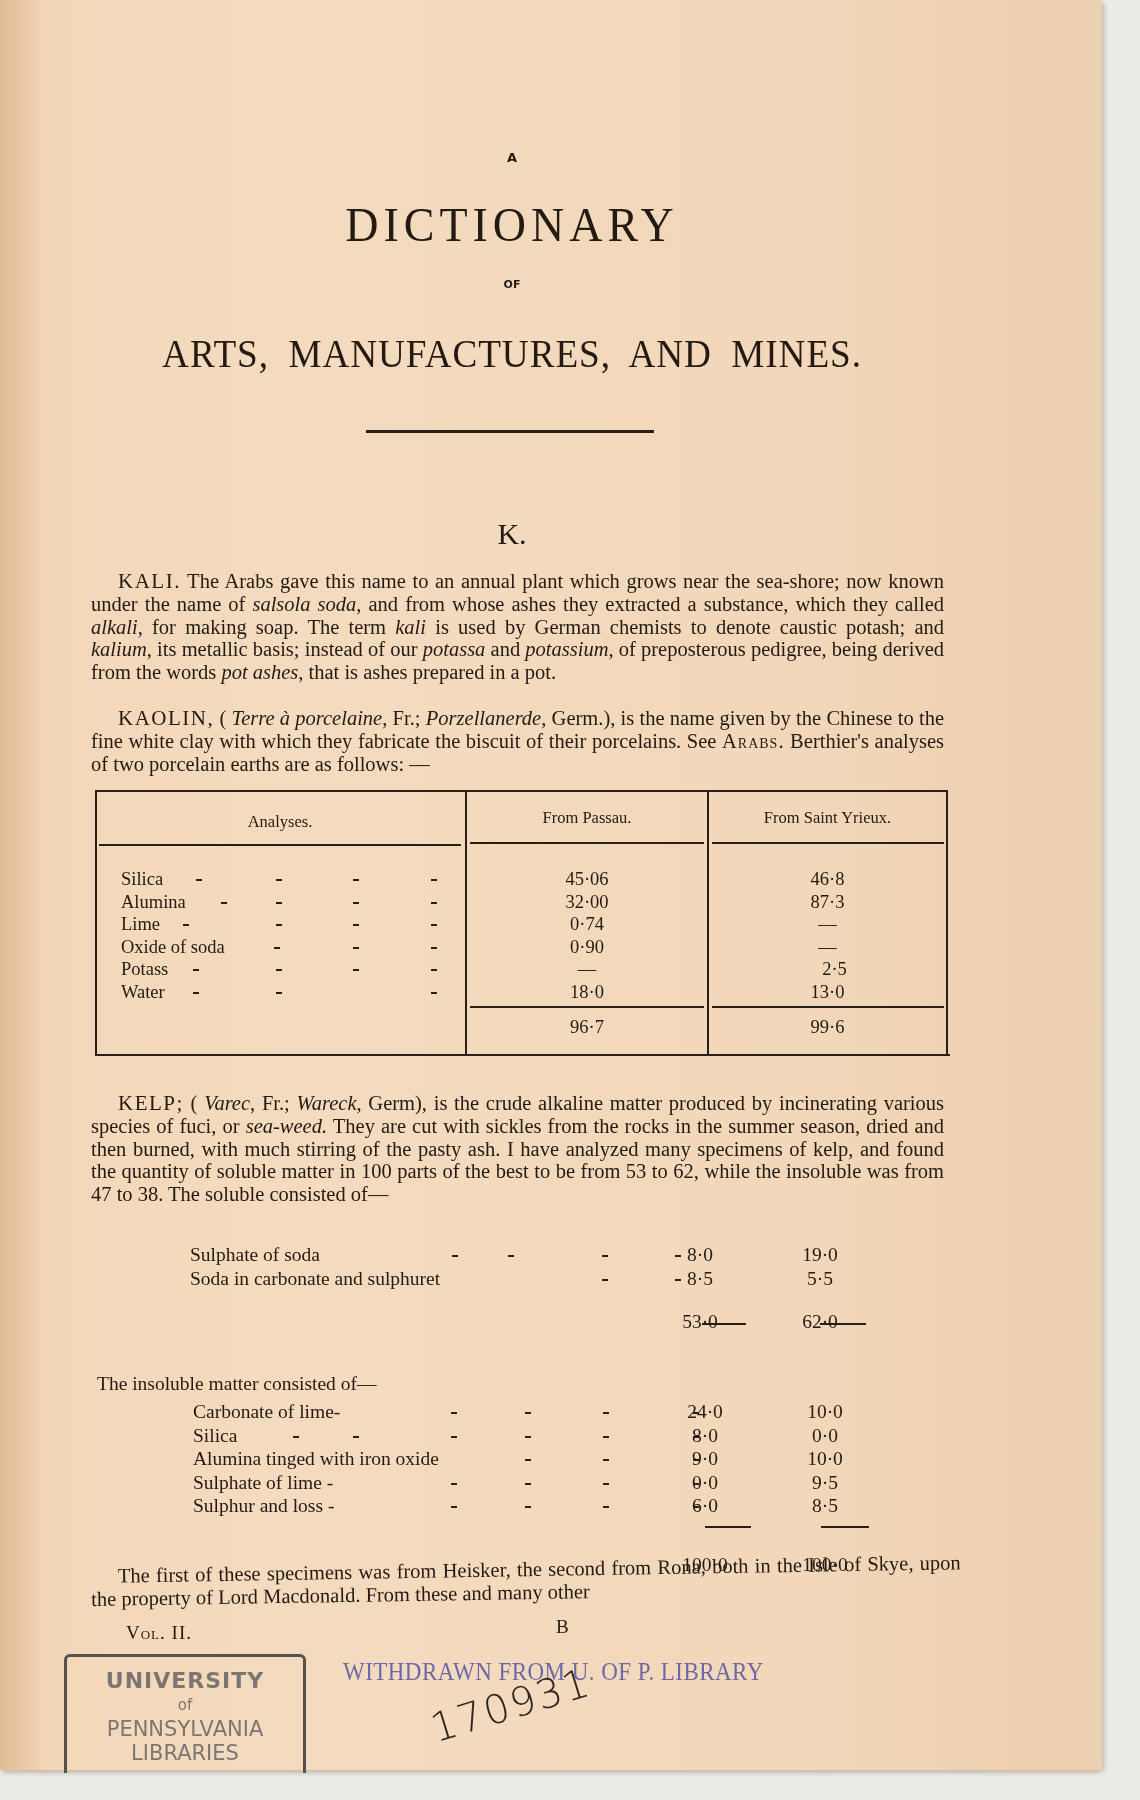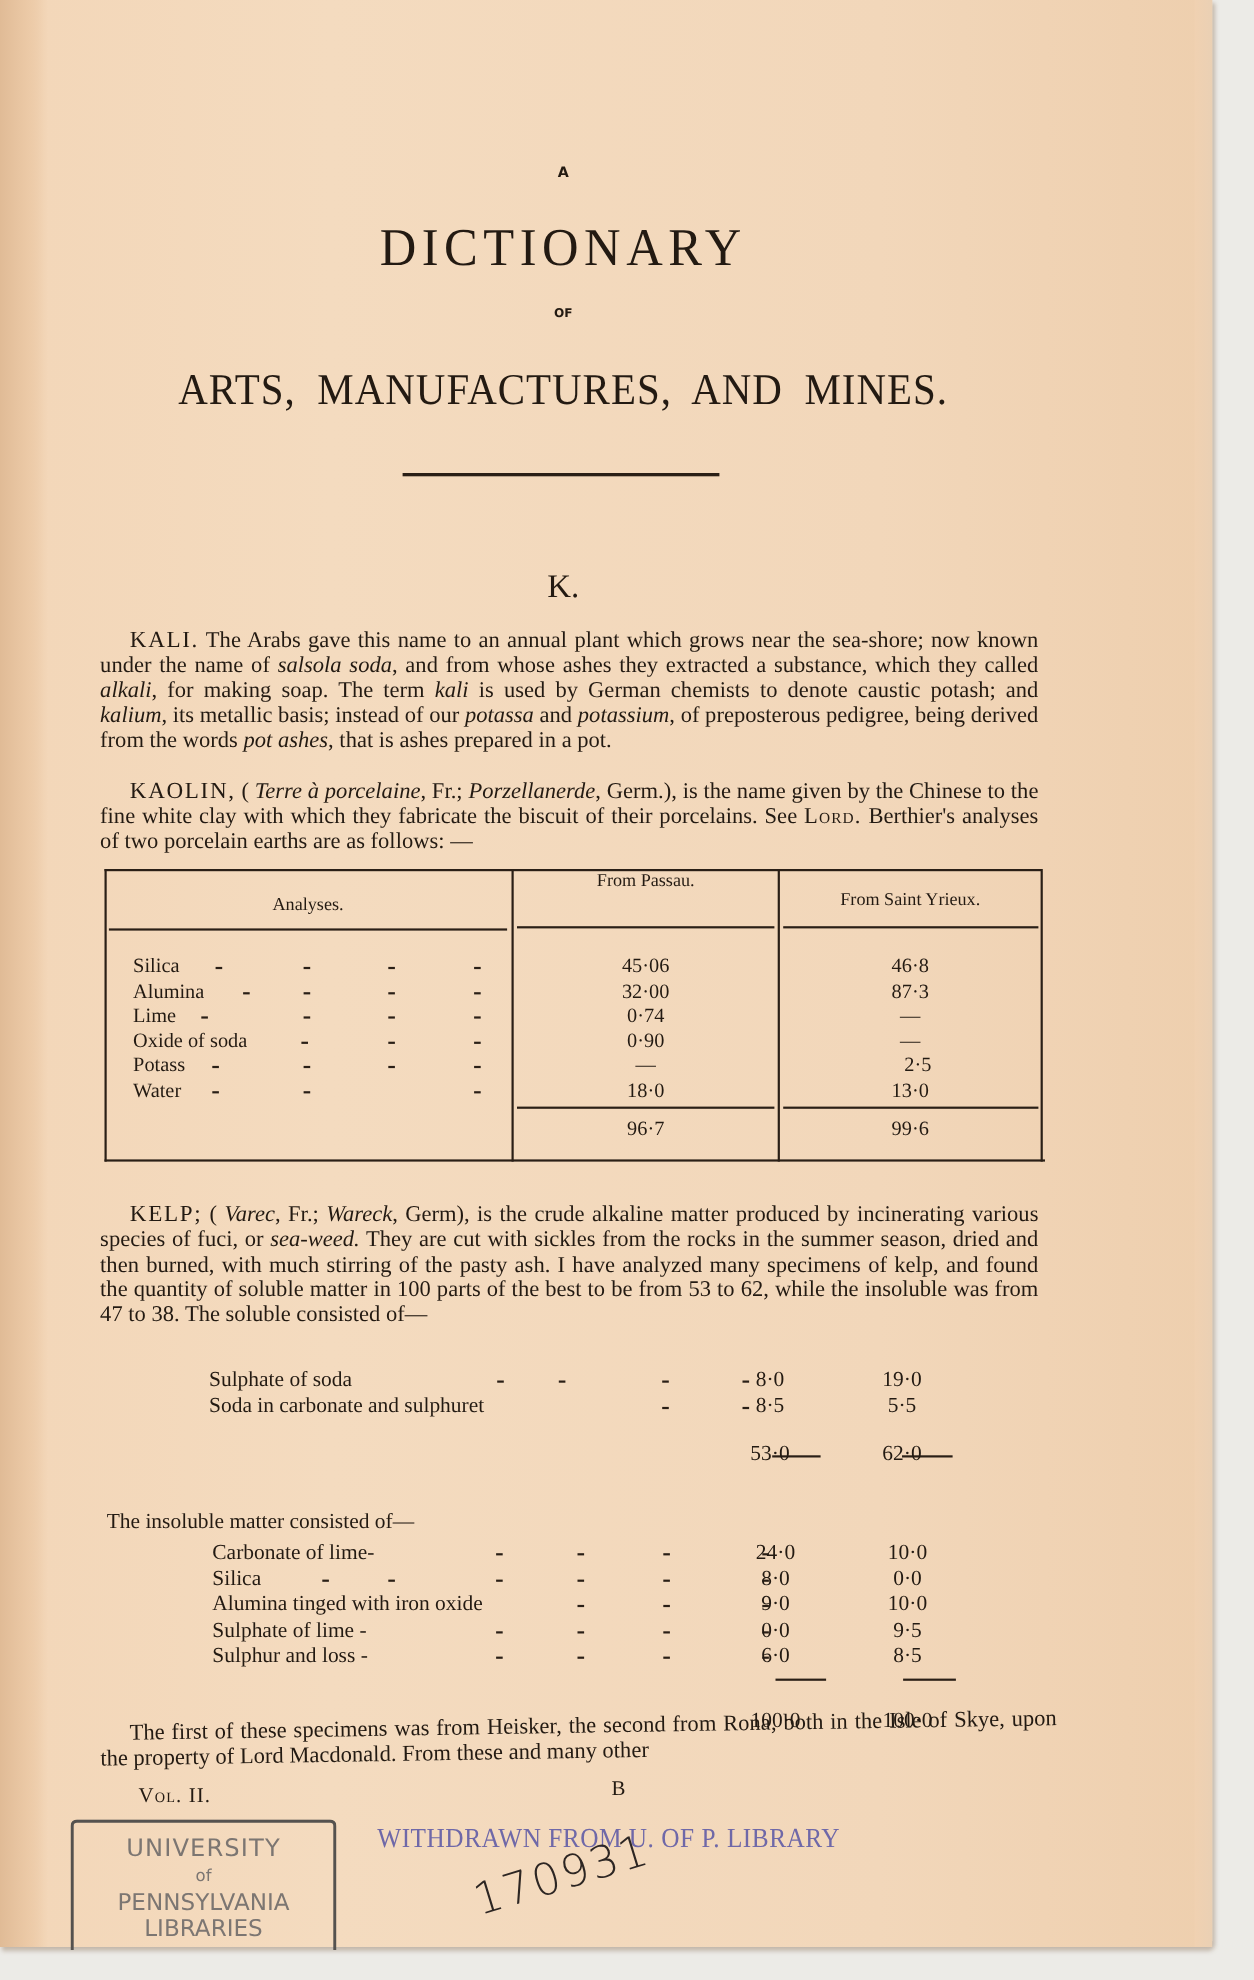--- a/index.html
+++ b/index.html
@@ -89,38 +89,38 @@
   <div class="center t-of">OF</div>
   <div class="center t-arts">ARTS, MANUFACTURES, AND MINES.</div>
   <div class="rule"></div>
   <div class="center t-k">K.</div>
 
   <div class="para" style="top:570px;">
     <span class="ind"></span><span class="head-word">KALI.</span><span> The Arabs gave this name to an annual plant which grows near the sea-shore; now known under the name of </span><i>salsola soda</i><span>, and from whose ashes they extracted a substance, which they called </span><i>alkali</i><span>, for making soap.  The term </span><i>kali</i><span> is used by German chemists to denote caustic potash; and </span><i>kalium</i><span>, its metallic basis; instead of our </span><i>potassa</i><span> and </span><i>potassium</i><span>, of preposterous pedigree, being derived from the words </span><i>pot ashes</i><span>, that is ashes prepared in a pot.</span>
   </div>
 
   <div class="para" style="top:707px;">
-    <span class="ind"></span><span class="head-word">KAOLIN,</span><span> ( </span><i>Terre à porcelaine</i><span>, Fr.; </span><i>Porzellanerde</i><span>, Germ.), is the name given by the Chinese to the fine white clay with which they fabricate the biscuit of their porcelains. See </span><span class="sc">Lord.</span><span>  Berthier's analyses of two porcelain earths are as follows: —</span>
+    <span class="ind"></span><span class="head-word">KAOLIN,</span><span> ( </span><i>Terre à porcelaine</i><span>, Fr.; </span><i>Porzellanerde</i><span>, Germ.), is the name given by the Chinese to the fine white clay with which they fabricate the biscuit of their porcelains. See </span><span class="sc">Arabs.</span><span>  Berthier's analyses of two porcelain earths are as follows: —</span>
   </div>
 
   <div class="ktable">
     <div class="line" style="left:0;top:0;width:852px;height:2px;"></div>
     <div class="line" style="left:0;top:264px;width:855px;height:2px;"></div>
     <div class="line" style="left:0;top:0;width:2px;height:266px;"></div>
     <div class="line" style="left:370px;top:0;width:2px;height:266px;"></div>
     <div class="line" style="left:612px;top:0;width:2px;height:266px;"></div>
     <div class="line" style="left:851px;top:0;width:2px;height:266px;"></div>
     <div class="line" style="left:4px;top:54px;width:362px;height:2px;"></div>
     <div class="line" style="left:375px;top:52px;width:234px;height:2px;"></div>
     <div class="line" style="left:617px;top:52px;width:232px;height:2px;"></div>
     <div class="line" style="left:375px;top:216px;width:234px;height:2px;"></div>
     <div class="line" style="left:617px;top:216px;width:232px;height:2px;"></div>
 
     <div class="khead" style="left:0;top:22px;width:370px;">Analyses.</div>
-    <div class="khead" style="left:372px;top:0;width:240px;">From Passau.</div>
+    <div class="khead" style="left:372px;top:18px;width:240px;">From Passau.</div>
     <div class="khead" style="left:614px;top:18px;width:237px;">From Saint Yrieux.</div>
 
     <div class="kcell" style="left:26px;top:78px;width:340px;">
       <div style="position:relative;"><span>Silica</span>
         <span class="dash" style="position:absolute;left:75px;top:11px;"></span><span class="dash" style="position:absolute;left:155px;top:11px;"></span><span class="dash" style="position:absolute;left:232px;top:11px;"></span><span class="dash" style="position:absolute;left:310px;top:11px;"></span></div>
       <div style="position:relative;"><span>Alumina</span>
         <span class="dash" style="position:absolute;left:100px;top:11px;"></span><span class="dash" style="position:absolute;left:155px;top:11px;"></span><span class="dash" style="position:absolute;left:232px;top:11px;"></span><span class="dash" style="position:absolute;left:310px;top:11px;"></span></div>
       <div style="position:relative;"><span>Lime</span>
         <span class="dash" style="position:absolute;left:62px;top:11px;"></span><span class="dash" style="position:absolute;left:155px;top:11px;"></span><span class="dash" style="position:absolute;left:232px;top:11px;"></span><span class="dash" style="position:absolute;left:310px;top:11px;"></span></div>
       <div style="position:relative;"><span>Oxide of soda</span>
@@ -238,20 +238,20 @@
   </div>
 
   <div class="para" style="top:1565px;width:870px;transform:rotate(-0.9deg);transform-origin:left;">
     <span class="ind"></span><span>The first of these specimens was from Heisker, the second from Rona, both in the Isle of Skye, upon the property of Lord Macdonald.  From these and many other</span>
   </div>
 
   <div class="abs" style="left:126px;top:1622px;font-family:'Liberation Serif',serif;font-size:19px;"><span class="sc">Vol. II.</span></div>
   <div class="abs" style="left:556px;top:1616px;font-family:'Liberation Serif',serif;font-size:19px;">B</div>
 
   <div class="stamp-box">
-    <div style="font-size:22px;margin-top:12px;letter-spacing:1px;">UNIVERSITY</div>
+    <div style="font-size:22px;margin-top:12px;letter-spacing:1px;font-weight:bold;">UNIVERSITY</div>
     <div style="font-size:15px;">of</div>
     <div style="font-size:21px;">PENNSYLVANIA</div>
     <div style="font-size:21px;">LIBRARIES</div>
   </div>
   <div class="stamp-withdrawn">WITHDRAWN FROM U. OF P. LIBRARY</div>
   <div class="accession">170931</div>
 </div>
 
 </body></html>

